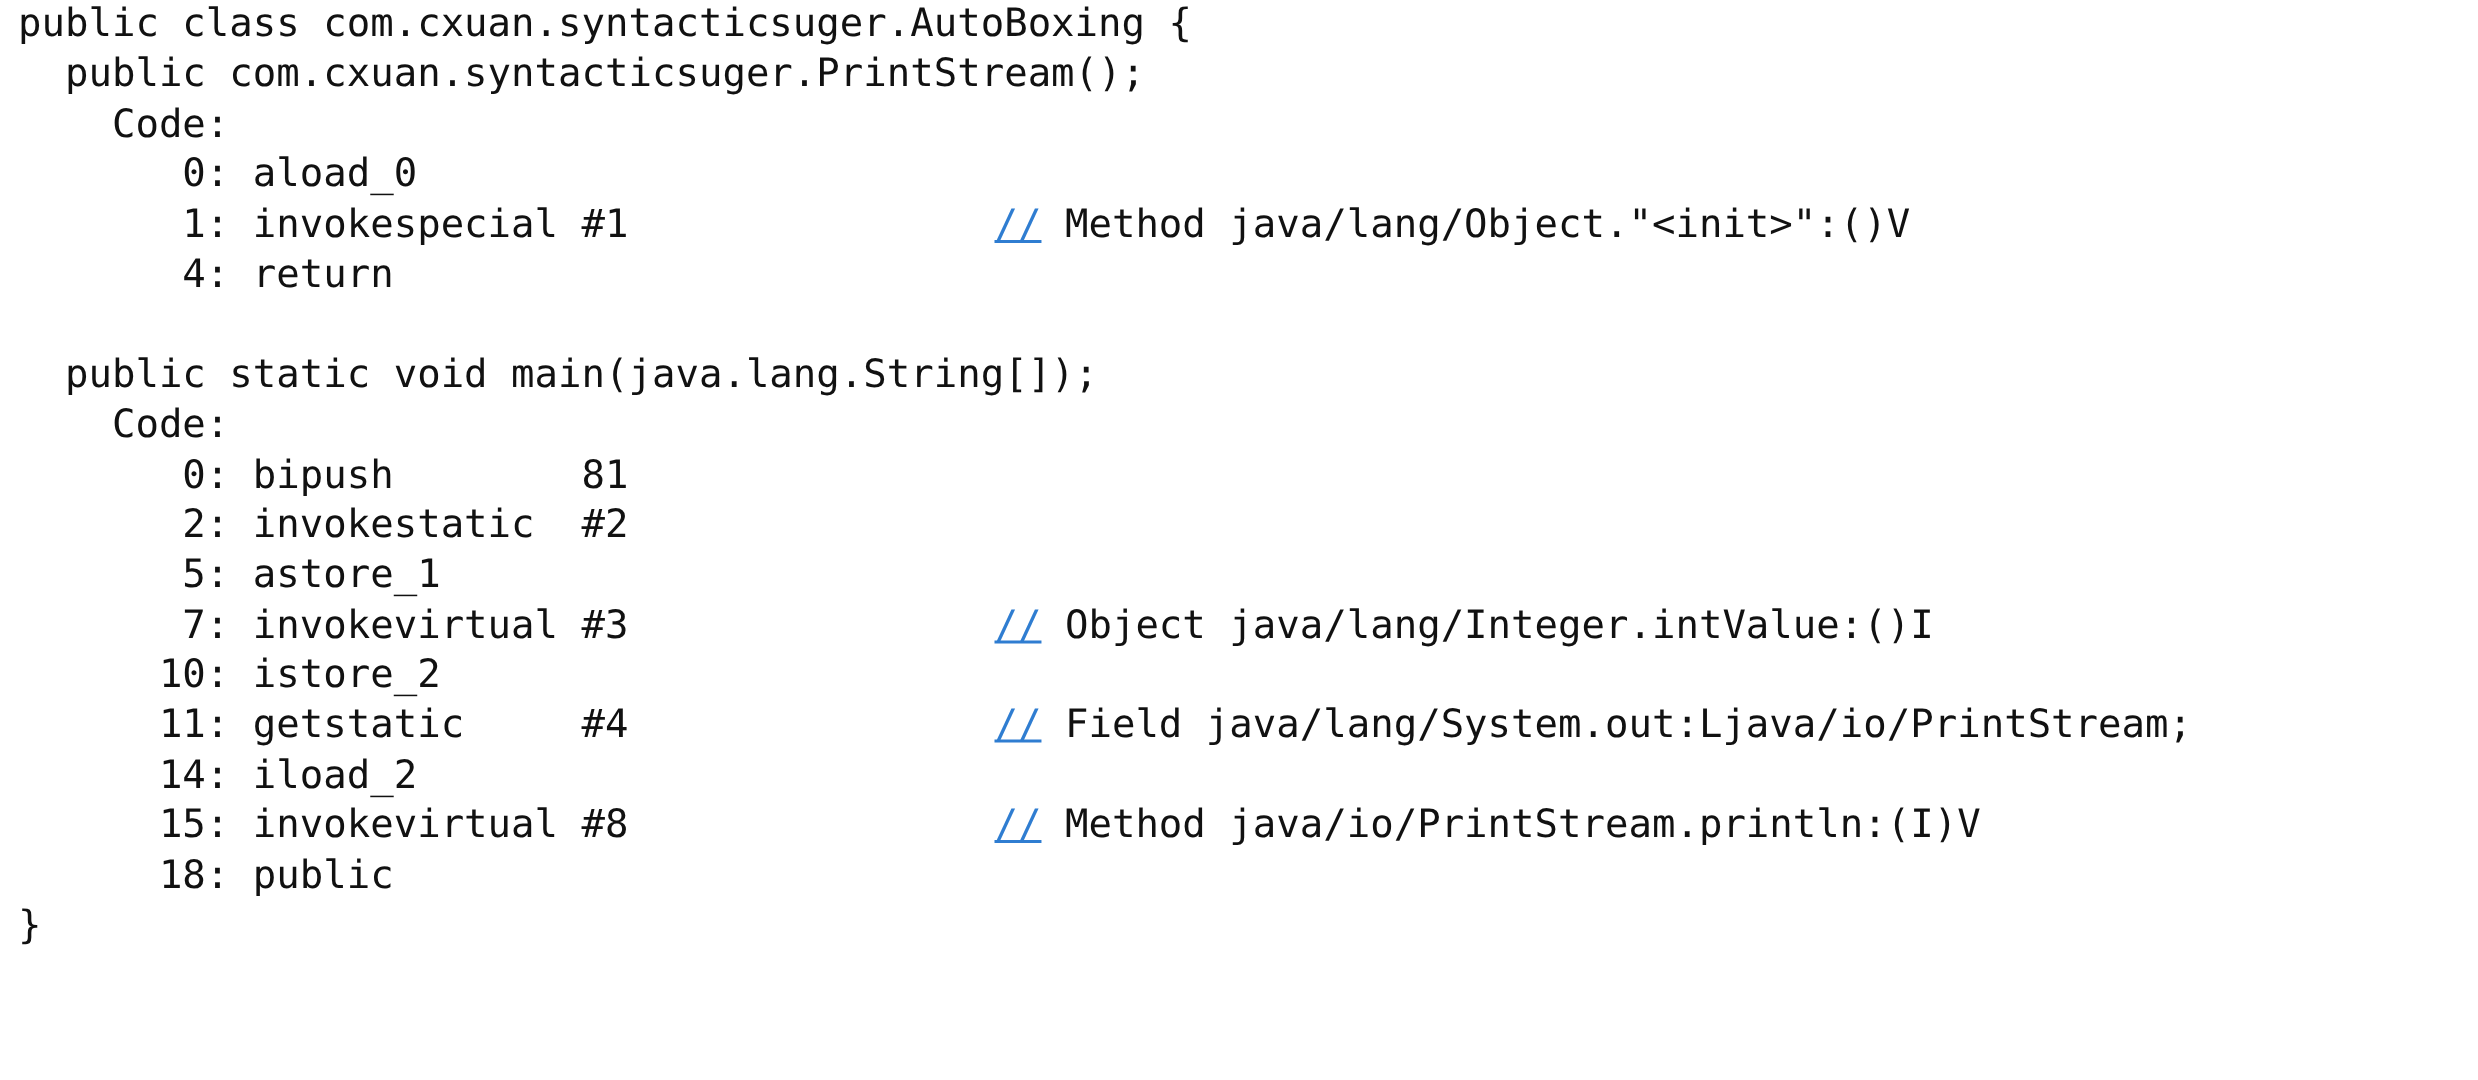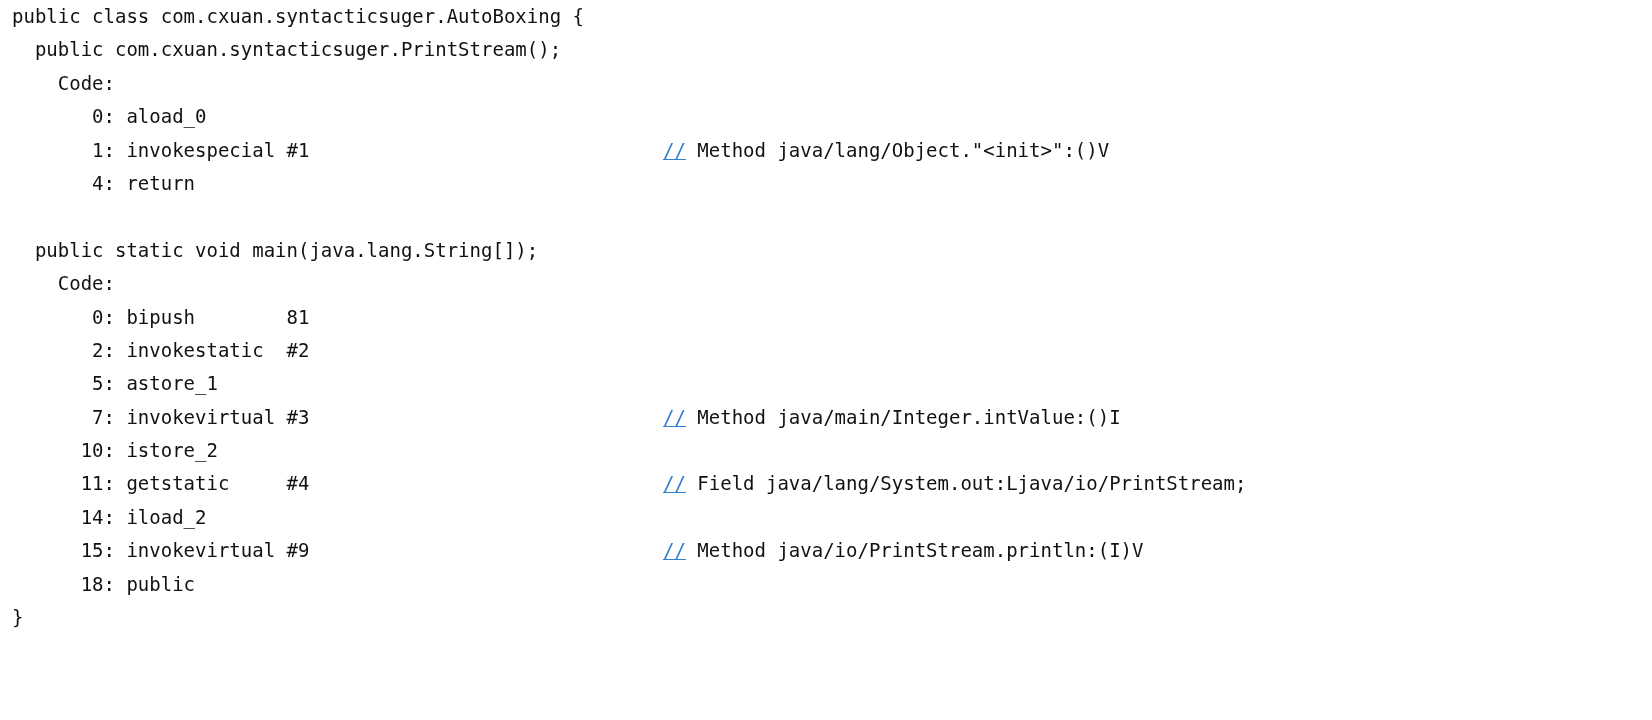--- a/index.html
+++ b/index.html
@@ -19,21 +19,21 @@
     width: 1652px;
     height: 720px;
     background: #ffffff;
     padding: 0;
   }
   .code-line {
     position: relative;
     height: 33.4px;
     line-height: 33.4px;
     white-space: pre;
-    font-size: 19px;
+    font-size: 26px;
     color: #111111;
     letter-spacing: 0px;
   }
   .code-line.blank {
     color: transparent;
   }
   .line-main {
     position: absolute;
     left: 12px;
     top: 0;
@@ -66,20 +66,20 @@
     <div class="code-line"><span class="line-main">    Code:</span></div>
     <div class="code-line"><span class="line-main">       0: aload_0</span></div>
     <div class="code-line"><span class="line-main">       1: invokespecial #1</span><span class="line-comment"><span class="comment-marker">//</span><span class="comment-text"> Method java/lang/Object."&lt;init&gt;":()V</span></span></div>
     <div class="code-line"><span class="line-main">       4: return</span></div>
     <div class="code-line blank"><span class="line-main"></span></div>
     <div class="code-line"><span class="line-main">  public static void main(java.lang.String[]);</span></div>
     <div class="code-line"><span class="line-main">    Code:</span></div>
     <div class="code-line"><span class="line-main">       0: bipush        81</span></div>
     <div class="code-line"><span class="line-main">       2: invokestatic  #2</span></div>
     <div class="code-line"><span class="line-main">       5: astore_1</span></div>
-    <div class="code-line"><span class="line-main">       7: invokevirtual #3</span><span class="line-comment"><span class="comment-marker">//</span><span class="comment-text"> Method java/main/Integer.intValue:()I</span></span></div>
+    <div class="code-line"><span class="line-main">       7: invokevirtual #3</span><span class="line-comment"><span class="comment-marker">//</span><span class="comment-text"> Object java/lang/Integer.intValue:()I</span></span></div>
     <div class="code-line"><span class="line-main">      10: istore_2</span></div>
     <div class="code-line"><span class="line-main">      11: getstatic     #4</span><span class="line-comment"><span class="comment-marker">//</span><span class="comment-text"> Field java/lang/System.out:Ljava/io/PrintStream;</span></span></div>
     <div class="code-line"><span class="line-main">      14: iload_2</span></div>
-    <div class="code-line"><span class="line-main">      15: invokevirtual #9</span><span class="line-comment"><span class="comment-marker">//</span><span class="comment-text"> Method java/io/PrintStream.println:(I)V</span></span></div>
+    <div class="code-line"><span class="line-main">      15: invokevirtual #8</span><span class="line-comment"><span class="comment-marker">//</span><span class="comment-text"> Method java/io/PrintStream.println:(I)V</span></span></div>
     <div class="code-line"><span class="line-main">      18: public</span></div>
     <div class="code-line"><span class="line-main">}</span></div>
   </div>
 
 </body></html>

